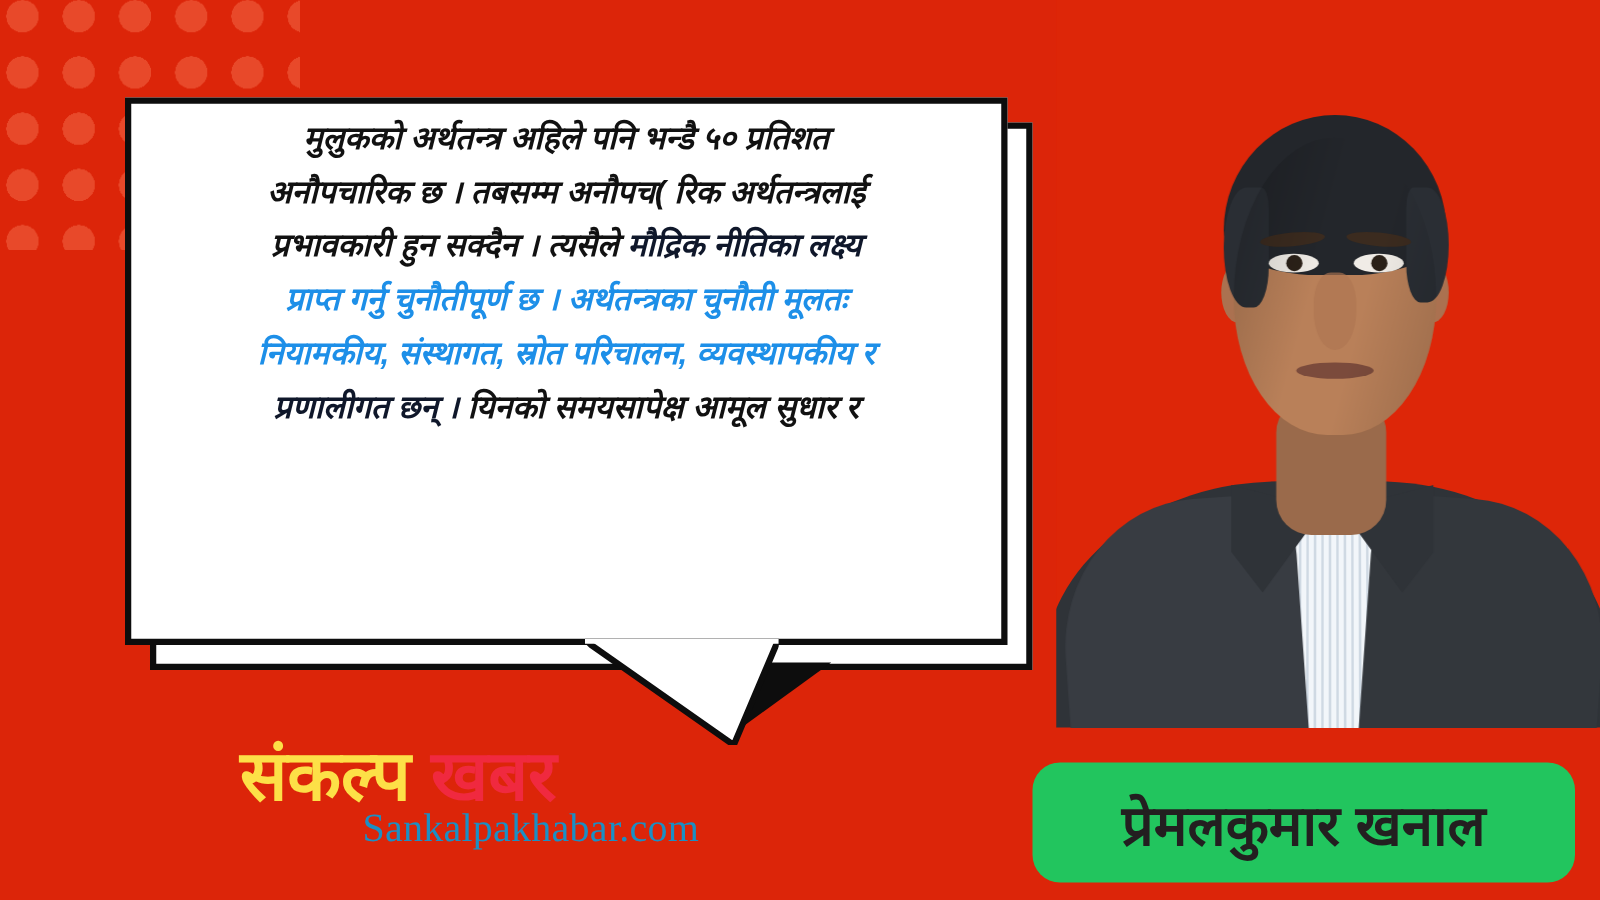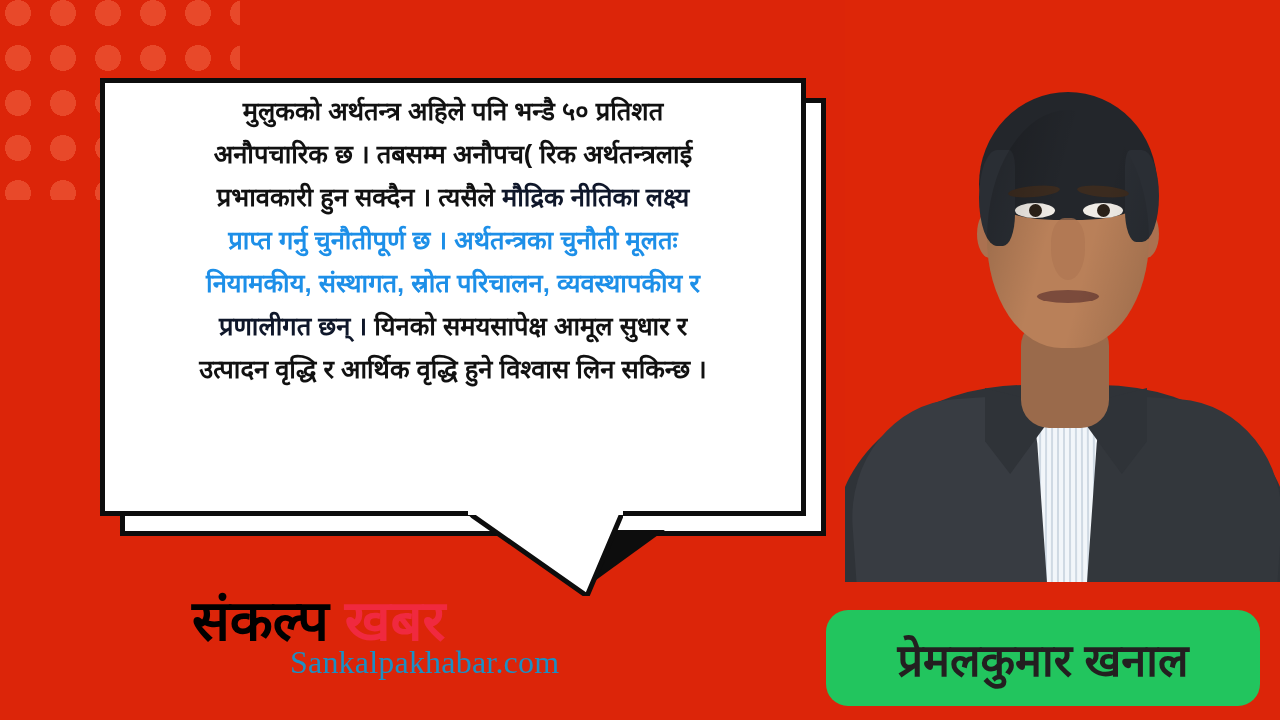--- a/index.html
+++ b/index.html
@@ -86,20 +86,21 @@
     box-sizing: border-box;
   }
   .q-line {
     font-family: "Liberation Sans", "DejaVu Sans", sans-serif;
     font-weight: 700;
     font-size: 25.5px;
     line-height: 43px;
     color: #111111;
     white-space: nowrap;
     letter-spacing: 0px;
+    font-style: italic;
   }
   .q-line.blue { color: #1d8fe8; }
   .seg-blue { color: #0f172a; }
   .seg-black { color: #111111; }
 
   
   #photo {
     position: absolute;
     left: 845px;
     top: 0px;
@@ -340,21 +341,21 @@
     left: 0;
     top: 0;
     width: 380px;
     height: 66px;
     white-space: nowrap;
     font-size: 56px;
     font-weight: 700;
     line-height: 66px;
     font-family: "Liberation Sans", "DejaVu Sans", sans-serif;
   }
-  #logo-word-1 { color: #000000; margin-top: 30px; }
+  #logo-word-1 { color: #fde047; margin-top: 30px; }
   #logo-word-2 { color: #f0293f; margin-left: 16px; }
   #logo-domain {
     position: absolute;
     left: 98px;
     top: 56px;
     font-size: 32px;
     font-family: "Liberation Serif", "DejaVu Serif", serif;
     color: #1b8fc4;
     letter-spacing: 0.2px;
     white-space: nowrap;
@@ -428,21 +429,20 @@
     <div class="q-line">मुलुकको अर्थतन्त्र अहिले पनि भन्डै ५० प्रतिशत</div>
     <div class="q-line">अनौपचारिक छ । तबसम्म अनौपच( रिक अर्थतन्त्रलाई</div>
     <div class="q-line">
       <span class="seg-black">प्रभावकारी हुन सक्दैन । त्यसैले </span><span class="seg-blue">मौद्रिक नीतिका लक्ष्य</span>
     </div>
     <div class="q-line blue">प्राप्त गर्नु चुनौतीपूर्ण छ । अर्थतन्त्रका चुनौती मूलतः</div>
     <div class="q-line blue">नियामकीय, संस्थागत, स्रोत परिचालन, व्यवस्थापकीय र</div>
     <div class="q-line">
       <span class="seg-blue">प्रणालीगत छन् ।</span><span class="seg-black"> यिनको समयसापेक्ष आमूल सुधार र</span>
     </div>
-    <div class="q-line">उत्पादन वृद्धि र आर्थिक वृद्धि हुने विश्वास लिन सकिन्छ ।</div>
   </div>
 
   <div id="logo">
     <div id="logo-script">
       <span id="logo-word-1">संकल्प</span><span id="logo-word-2">खबर</span>
     </div>
     <div id="logo-domain">Sankalpakhabar.com</div>
   </div>
 
   <div id="name-banner">

